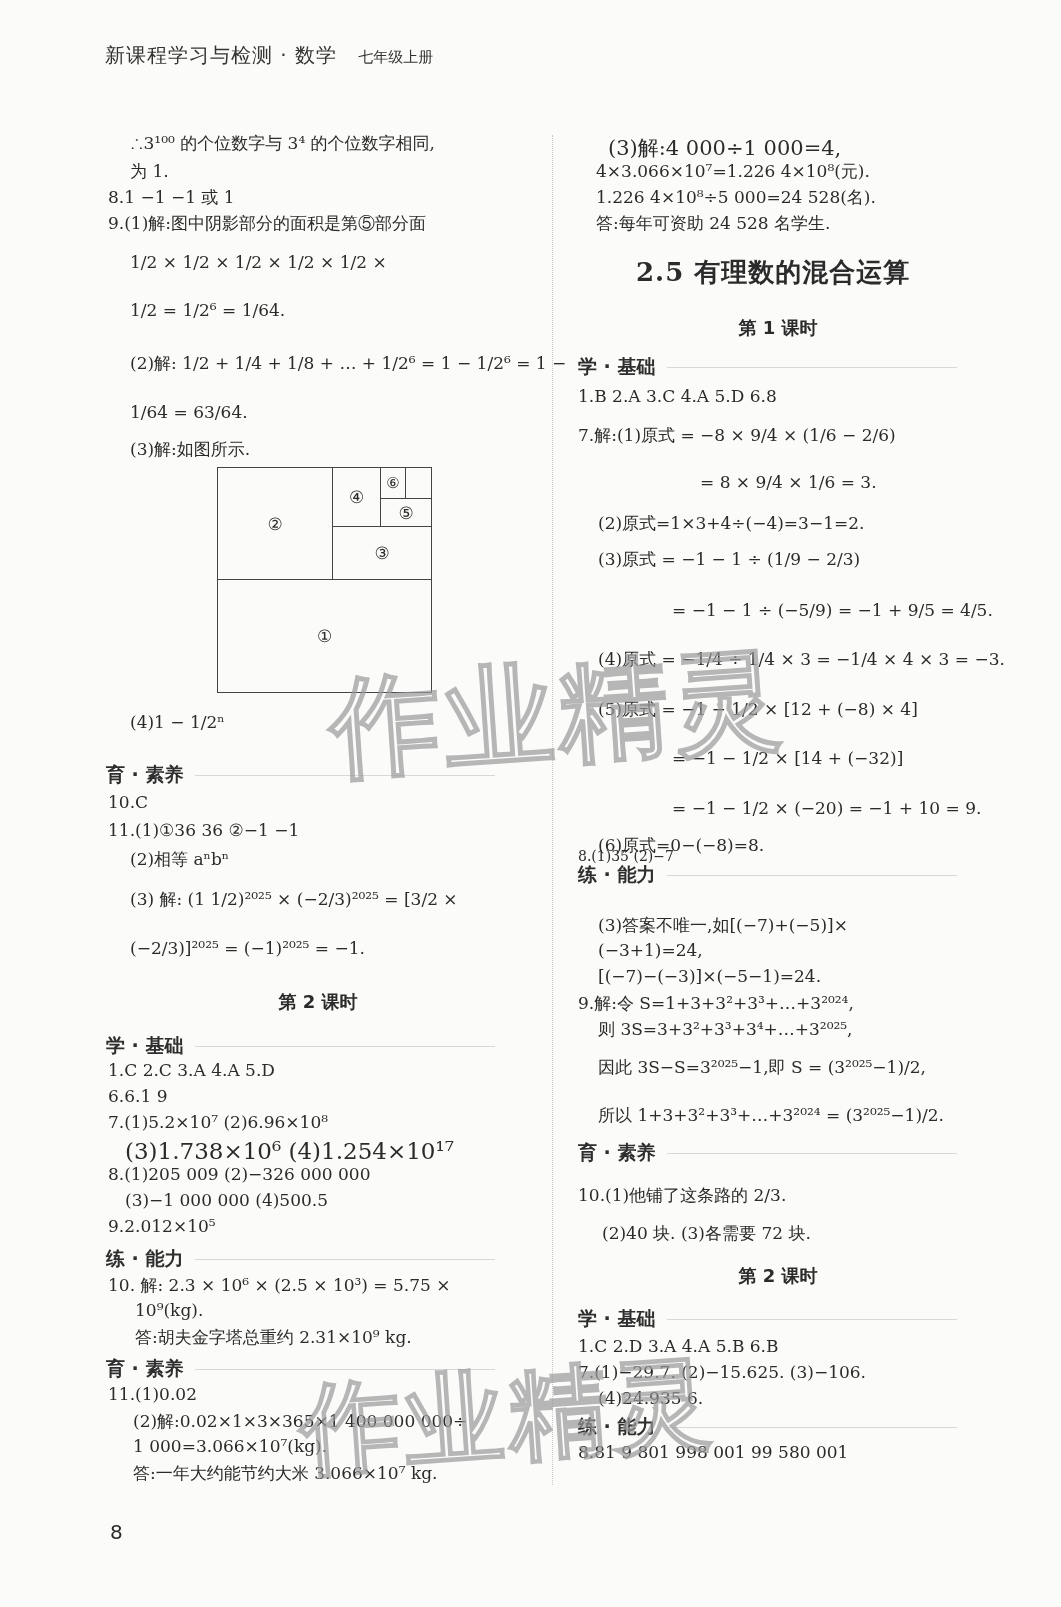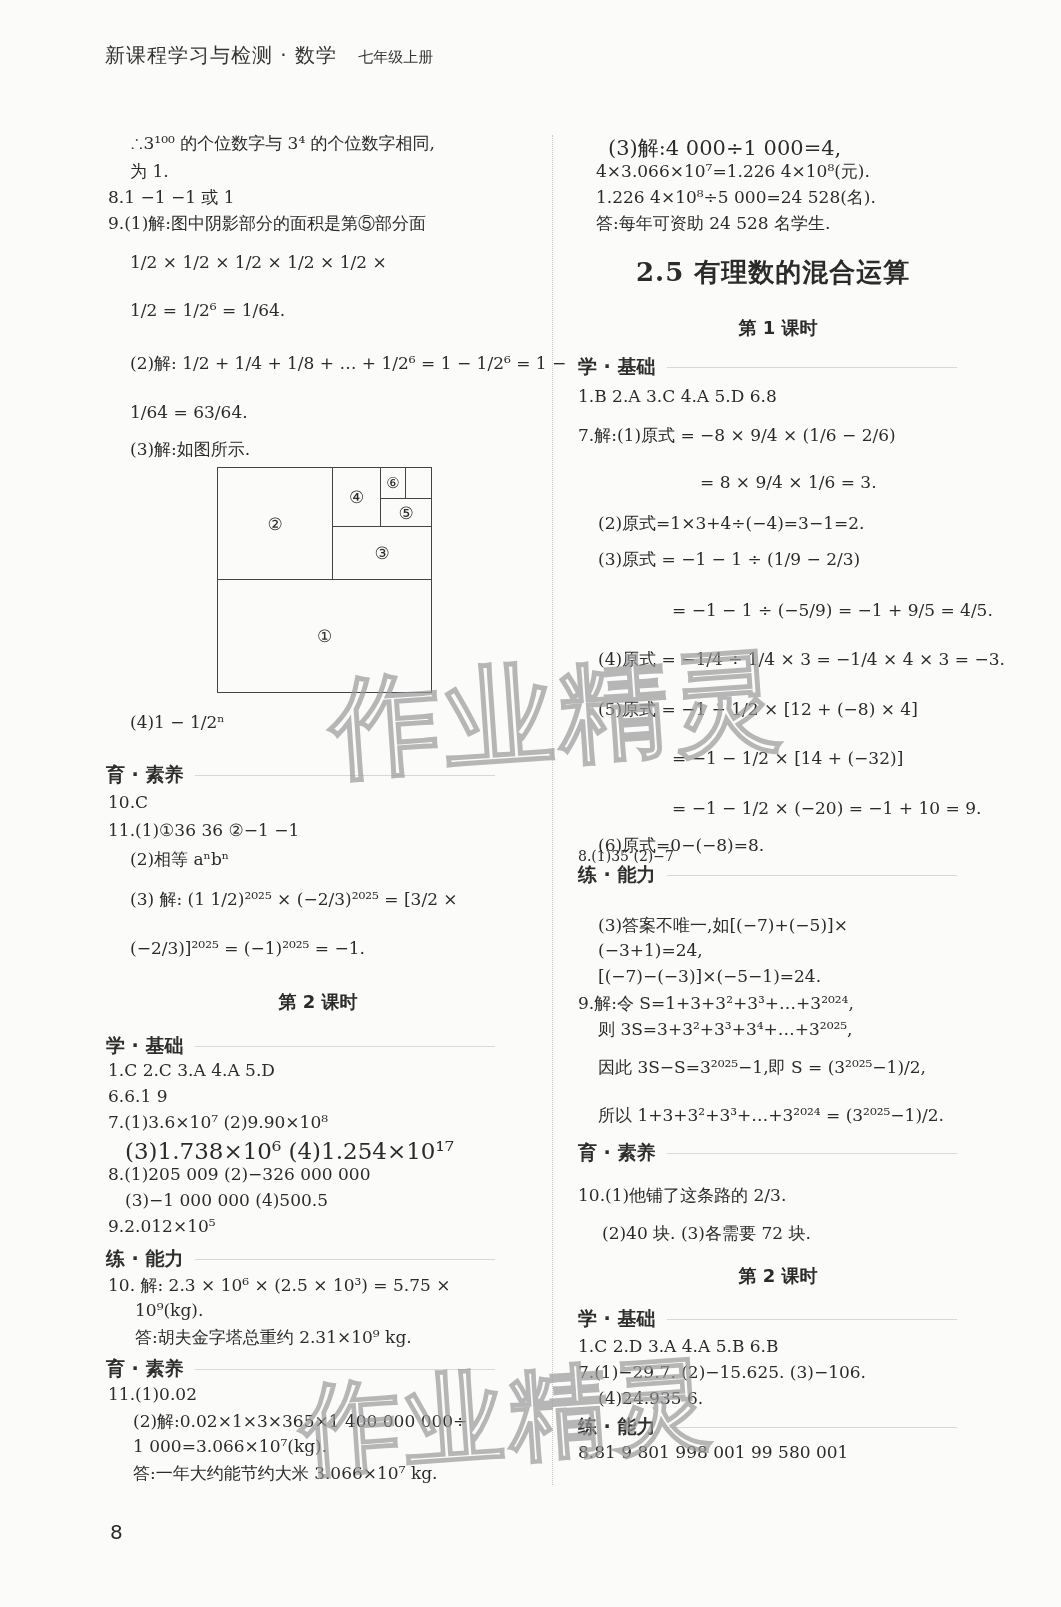--- a/index.html
+++ b/index.html
@@ -82,21 +82,21 @@
   <div class="ln" style="left:130px;top:938px;font-size:17px">(−2/3)]²⁰²⁵ = (−1)²⁰²⁵ = −1.</div>
 
   <div class="lesson" style="left:108px;top:990px;width:420px">第 2 课时</div>
 
   <div class="sec" style="left:106px;top:1033px">
     <span>学 · 基础</span>
     <span class="rule" style="width:300px"></span>
   </div>
   <div class="ln" style="left:108px;top:1060px;font-size:17px">1.C   2.C   3.A   4.A   5.D</div>
   <div class="ln" style="left:108px;top:1086px;font-size:17px">6.6.1   9</div>
-  <div class="ln" style="left:108px;top:1112px;font-size:17px">7.(1)3.6×10⁷   (2)9.90×10⁸</div>
+  <div class="ln" style="left:108px;top:1112px;font-size:17px">7.(1)5.2×10⁷   (2)6.96×10⁸</div>
   <div class="ln" style="left:125px;top:1138px;font-size:23px">(3)1.738×10⁶   (4)1.254×10¹⁷</div>
   <div class="ln" style="left:108px;top:1164px;font-size:17px">8.(1)205 009   (2)−326 000 000</div>
   <div class="ln" style="left:125px;top:1190px;font-size:17px">(3)−1 000 000   (4)500.5</div>
   <div class="ln" style="left:108px;top:1216px;font-size:17px">9.2.012×10⁵</div>
 
   <div class="sec" style="left:106px;top:1246px">
     <span>练 · 能力</span>
     <span class="rule" style="width:300px"></span>
   </div>
   <div class="ln" style="left:108px;top:1274px;font-size:17px">10. 解: 2.3 × 10⁶ × (2.5 × 10³) = 5.75 ×</div>

